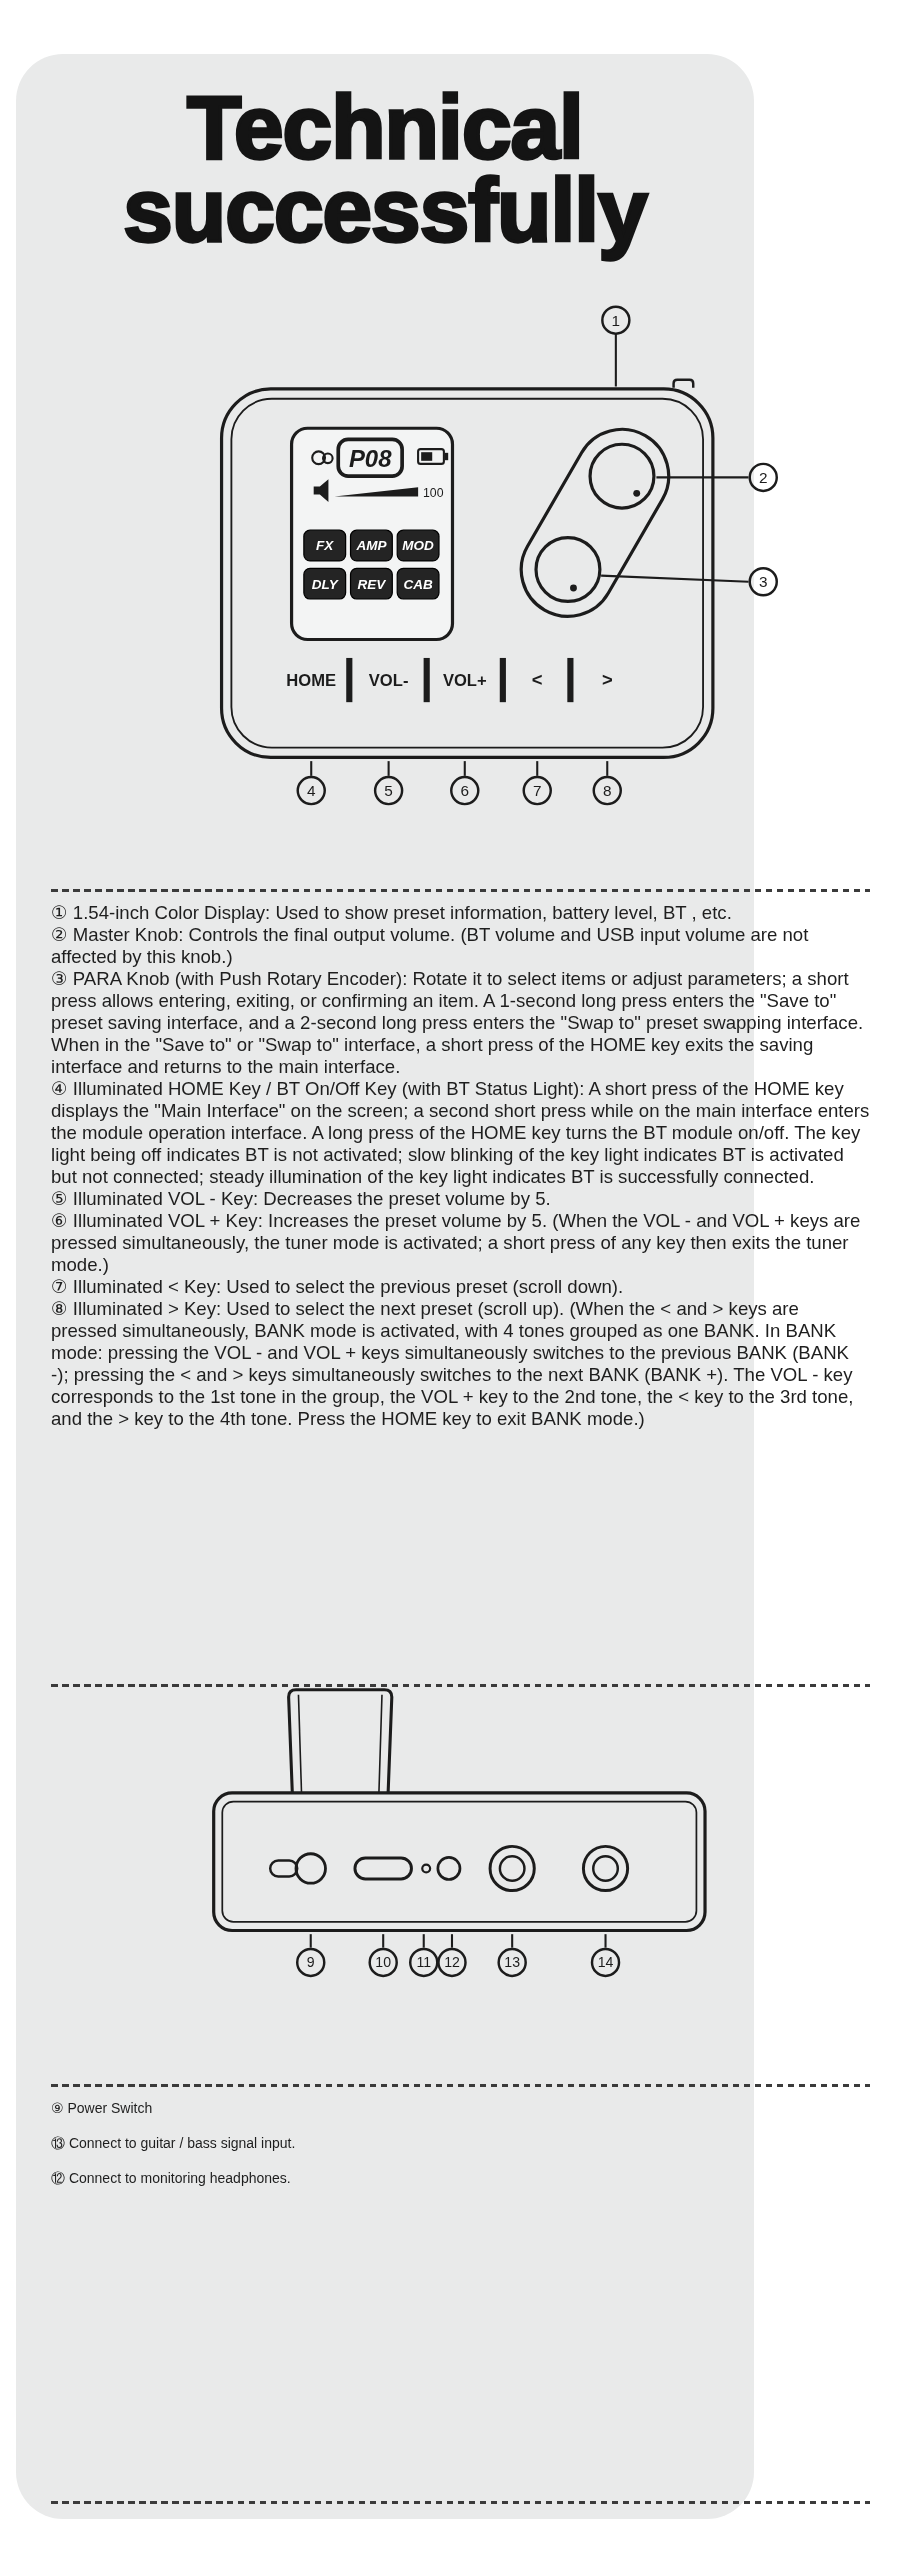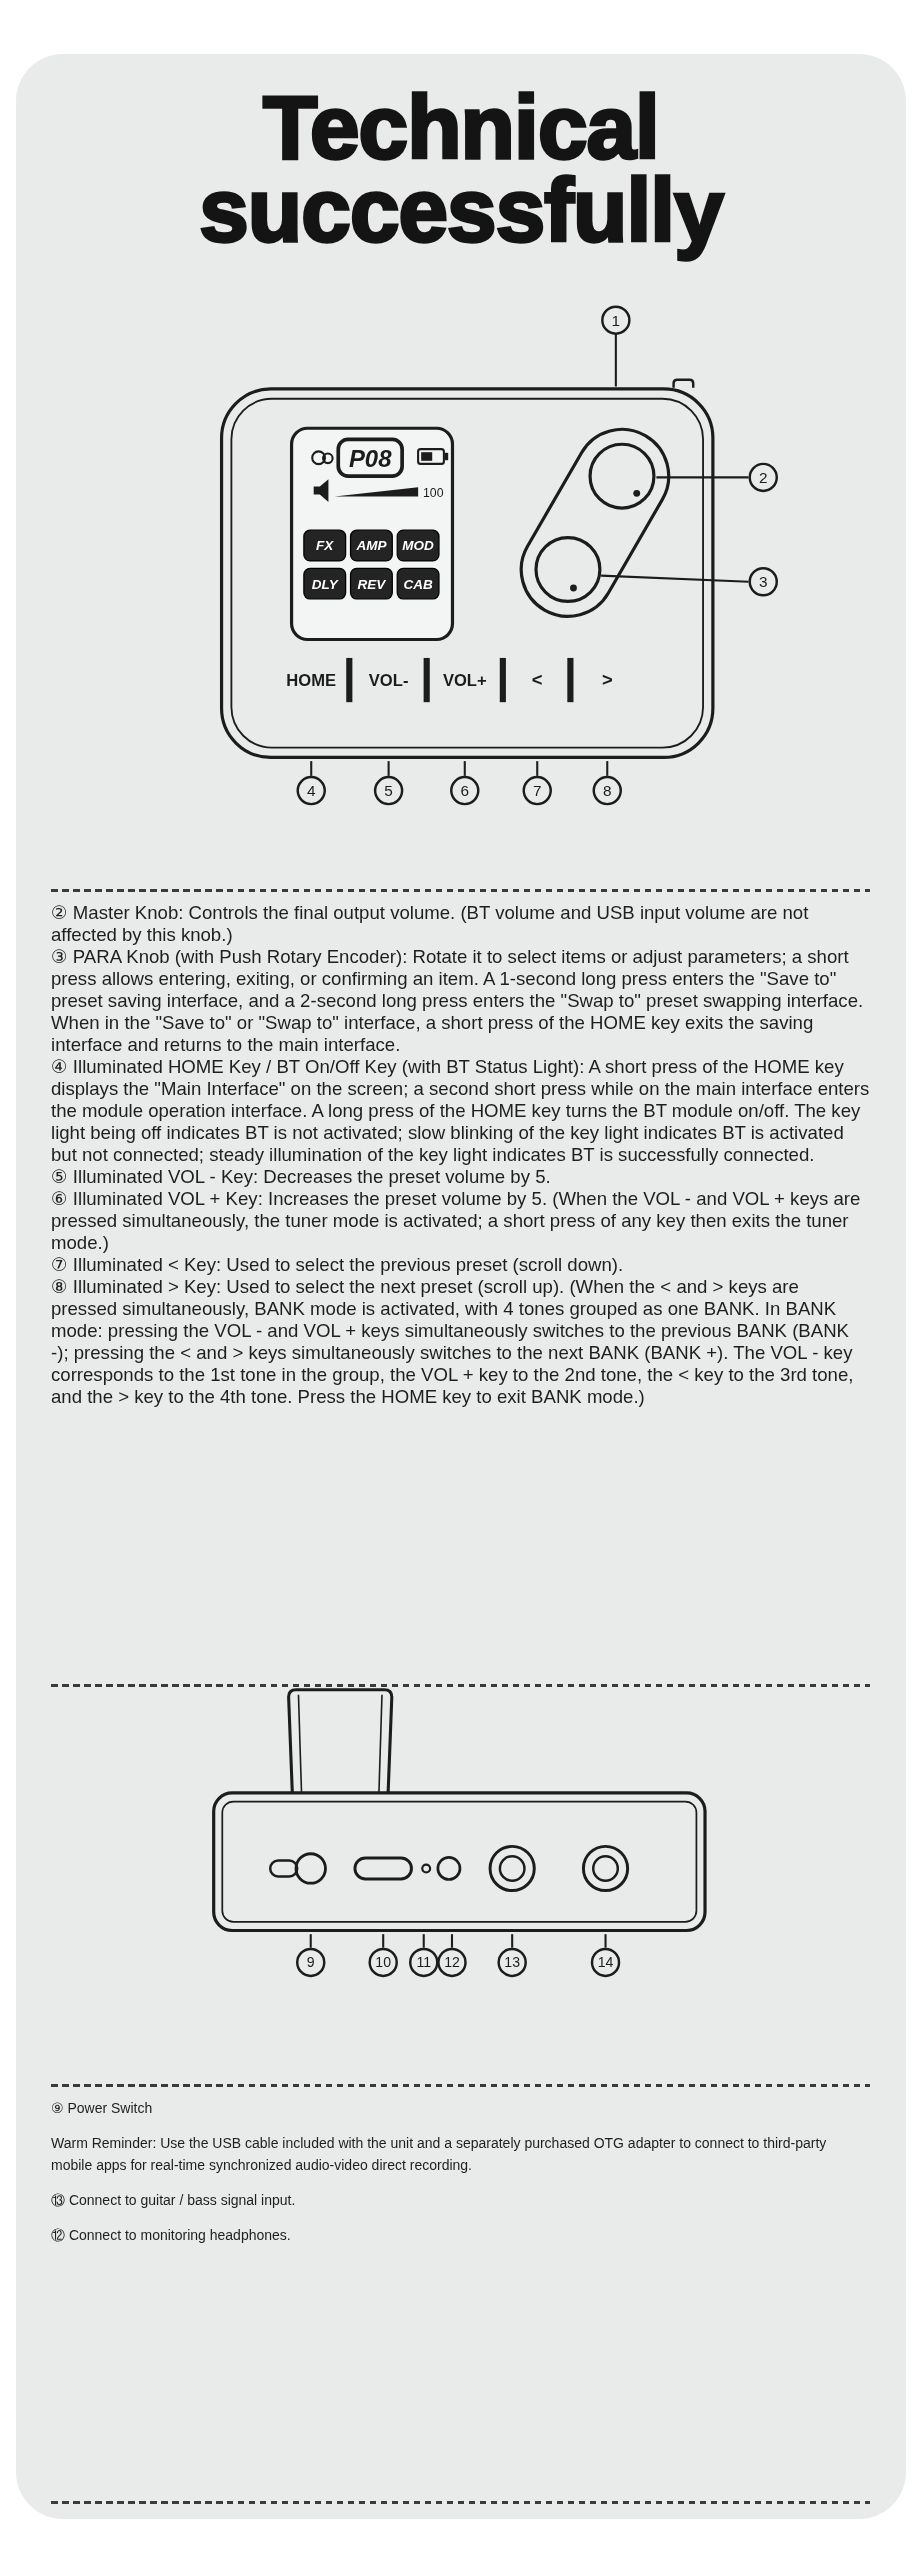--- a/index.html
+++ b/index.html
@@ -1,18 +1,18 @@
 <!DOCTYPE html>
 <html style="font-size:15px"><head>
 <meta charset="utf-8">
 <style>
   *{box-sizing:border-box;margin:0;padding:0}
   html,body{background:#ffffff}
   body{width:921px;height:2576px;position:relative;font-family:"Liberation Sans","DejaVu Sans",sans-serif;color:#1e1e1e}
-  .card{position:absolute;left:16px;top:54px;width:890px;height:2465px;background:#e9eaea;border-radius:47px}
+  .card{position:absolute;left:16px;top:54px;width:738px;height:2465px;background:#e9eaea;border-radius:47px}
   .title{position:absolute;top:32px;left:0;width:100%;text-align:center;font-weight:bold;
          font-size:89px;line-height:.93;color:#141414;-webkit-text-stroke:3.3px #141414;letter-spacing:-0.9px}
   .diagram{position:absolute}
   .d-front{top:244px;left:181px}
   .d-rear{top:1622px;left:124px}
   .text-block{position:absolute;left:35px;width:819px}
   .rule{position:absolute;left:0;right:0;height:2.8px;
         background:repeating-linear-gradient(90deg,#3b3b3b 0 6.5px,transparent 6.5px 11px)}
   .rule-top{top:0}.rule-bottom{bottom:0}
   .tb-content{position:absolute;left:0;right:0;top:13px}
@@ -139,20 +139,21 @@
             <text x="277" y="316" font-size="15">&lt;</text>
             <text x="334" y="316" font-size="15">&gt;</text>
           </g>
         </g>
       </svg>
     </div>
 
     <section class="text-block sec1">
       <div class="rule rule-top"></div>
       <div class="tb-content">
+        <p>① 1.54-inch Color Display: Used to show preset information, battery level, BT , etc.</p>
         <p>② Master Knob: Controls the final output volume. (BT volume and USB input volume are not affected by this knob.)</p>
         <p>③ PARA Knob (with Push Rotary Encoder): Rotate it to select items or adjust parameters; a short press allows entering, exiting, or confirming an item. A 1-second long press enters the "Save to" preset saving interface, and a 2-second long press enters the "Swap to" preset swapping interface. When in the "Save to" or "Swap to" interface, a short press of the HOME key exits the saving interface and returns to the main interface.</p>
         <p>④ Illuminated HOME Key / BT On/Off Key (with BT Status Light): A short press of the HOME key displays the "Main Interface" on the screen; a second short press while on the main interface enters the module operation interface. A long press of the HOME key turns the BT module on/off. The key light being off indicates BT is not activated; slow blinking of the key light indicates BT is activated but not connected; steady illumination of the key light indicates BT is successfully connected.</p>
         <p>⑤ Illuminated VOL - Key: Decreases the preset volume by 5.</p>
         <p>⑥ Illuminated VOL + Key: Increases the preset volume by 5. (When the VOL - and VOL + keys are pressed simultaneously, the tuner mode is activated; a short press of any key then exits the tuner mode.)</p>
         <p>⑦ Illuminated &lt; Key: Used to select the previous preset (scroll down).</p>
         <p>⑧ Illuminated &gt; Key: Used to select the next preset (scroll up). (When the &lt; and &gt; keys are pressed simultaneously, BANK mode is activated, with 4 tones grouped as one BANK. In BANK mode: pressing the VOL - and VOL + keys simultaneously switches to the previous BANK (BANK -); pressing the &lt; and &gt; keys simultaneously switches to the next BANK (BANK +). The VOL - key corresponds to the 1st tone in the group, the VOL + key to the 2nd tone, the &lt; key to the 3rd tone, and the &gt; key to the 4th tone. Press the HOME key to exit BANK mode.)</p>
       </div>
       <div class="rule rule-bottom"></div>
     </section>
@@ -209,21 +210,20 @@
           <text x="303" y="237">13</text>
           <text x="379" y="237">14</text>
         </g>
       </svg>
     </div>
 
     <section class="text-block sec2">
       <div class="rule rule-top"></div>
       <div class="tb-content">
         <p>⑨ Power Switch</p>
-        <p>Warm Reminder: Use the USB cable included with the unit and a separately purchased OTG adapter to connect to third-party mobile apps for real-time synchronized audio-video direct recording.</p>
         <p>⑬ Connect to guitar / bass signal input.</p>
         <p>⑫ Connect to monitoring headphones.</p>
       </div>
       <div class="rule rule-bottom"></div>
     </section>
 
   </div>
 </div>
 
 

